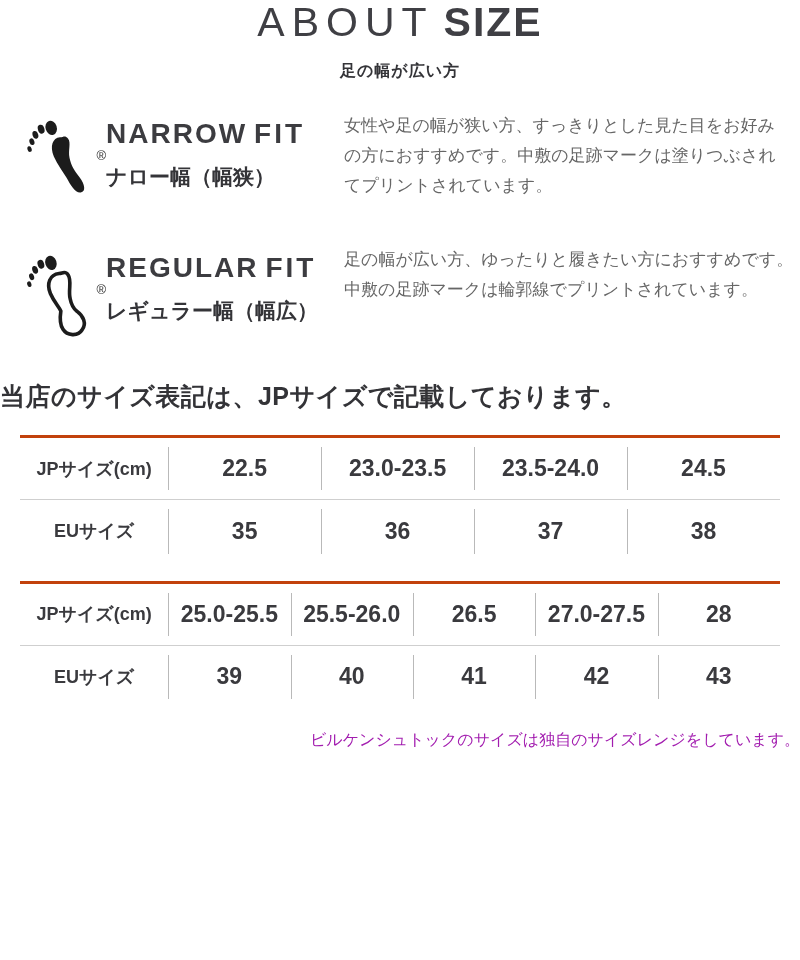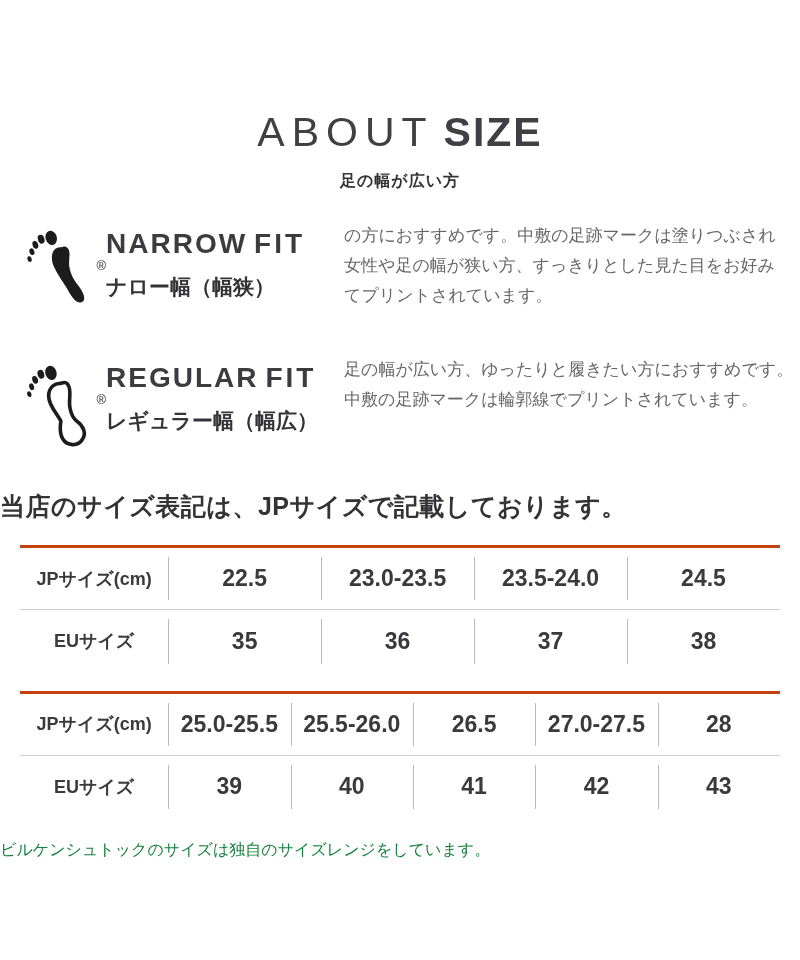--- a/index.html
+++ b/index.html
@@ -5,21 +5,21 @@
   * { margin:0; padding:0; box-sizing:border-box; }
   html,body { background:#ffffff; }
   body {
     width:800px; height:960px; margin:0 auto;
     font-family:"Liberation Sans","DejaVu Sans",sans-serif;
     color:#3a3a3e; overflow:hidden;
   }
   .page { width:800px; height:960px; background:#fff; }
 
   
-  .header { text-align:center; padding-top:110px; }
+  .header { text-align:center; }
   .main-title { font-size:41px; line-height:1.1; color:#3f3f44; white-space:nowrap; }
   .main-title .light { font-weight:300; letter-spacing:7px; }
   .main-title .bold  { font-weight:800; letter-spacing:2px; margin-left:10px; }
   .subtitle { margin-top:16px; font-size:16px; font-weight:700; color:#343438; letter-spacing:1px; }
 
   
   .fits { margin-top:28px; }
   .fit-row { display:flex; align-items:flex-start; padding:0 14px 0 24px; }
   .fit-row + .fit-row { margin-top:34px; }
   .fit-icon-wrap { width:82px; flex:none; position:relative; padding-top:2px; }
@@ -46,21 +46,21 @@
     font-weight:700; color:#3a3a3e; position:relative;
   }
   .size-table th { font-size:18px; }
   .size-table td { font-size:23px; }
   .size-table tr.first-row th, .size-table tr.first-row td { border-bottom:1px solid #cfcfcf; }
   .size-table tr > *:not(:first-child)::before {
     content:""; position:absolute; left:0; top:9px; bottom:9px; width:1px; background:#b9b9b9;
   }
 
   
-  .footer-note { margin-top:22px; text-align:left; font-size:16px; color:#15803d; }
+  .footer-note { margin-top:22px; text-align:right; font-size:16px; color:#a21caf; }
 </style>
 </head>
 <body>
 
 <div class="page">
 
   <div class="header">
     <div class="main-title">
       <span class="light">ABOUT</span><span class="bold">SIZE</span>
     </div>
@@ -83,22 +83,22 @@
         </svg>
         <span class="reg-mark">®</span>
       </div>
       <div class="fit-titles">
         <div class="fit-name">
           <span class="nb">NARROW</span><span class="nl">FIT</span>
         </div>
         <div class="fit-jp">ナロー幅（幅狭）</div>
       </div>
       <div class="fit-desc">
+        <div class="line">女性や足の幅が狭い方、すっきりとした見た目をお好み</div>
         <div class="line">の方におすすめです。中敷の足跡マークは塗りつぶされ</div>
-        <div class="line">女性や足の幅が狭い方、すっきりとした見た目をお好み</div>
         <div class="line">てプリントされています。</div>
       </div>
     </div>
 
     <div class="fit-row">
       <div class="fit-icon-wrap">
         <svg width="76" height="96" viewBox="0 0 84 102">
           <g transform="rotate(-18 44 54)">
             <path d="M47,28 C37,26 30,34 31,46 C32,56 35,62 36,68 C33,74 30,81 32,88 C34,96 45,101 52,95 C59,90 58,81 53,74 C50,70 49,66 50,58 C51,48 58,40 56,33 C55,27 51,29 47,28 Z" fill="none" stroke="#1c1c1c" stroke-width="4" stroke-linejoin="round"></path>
             <g fill="#1c1c1c">

